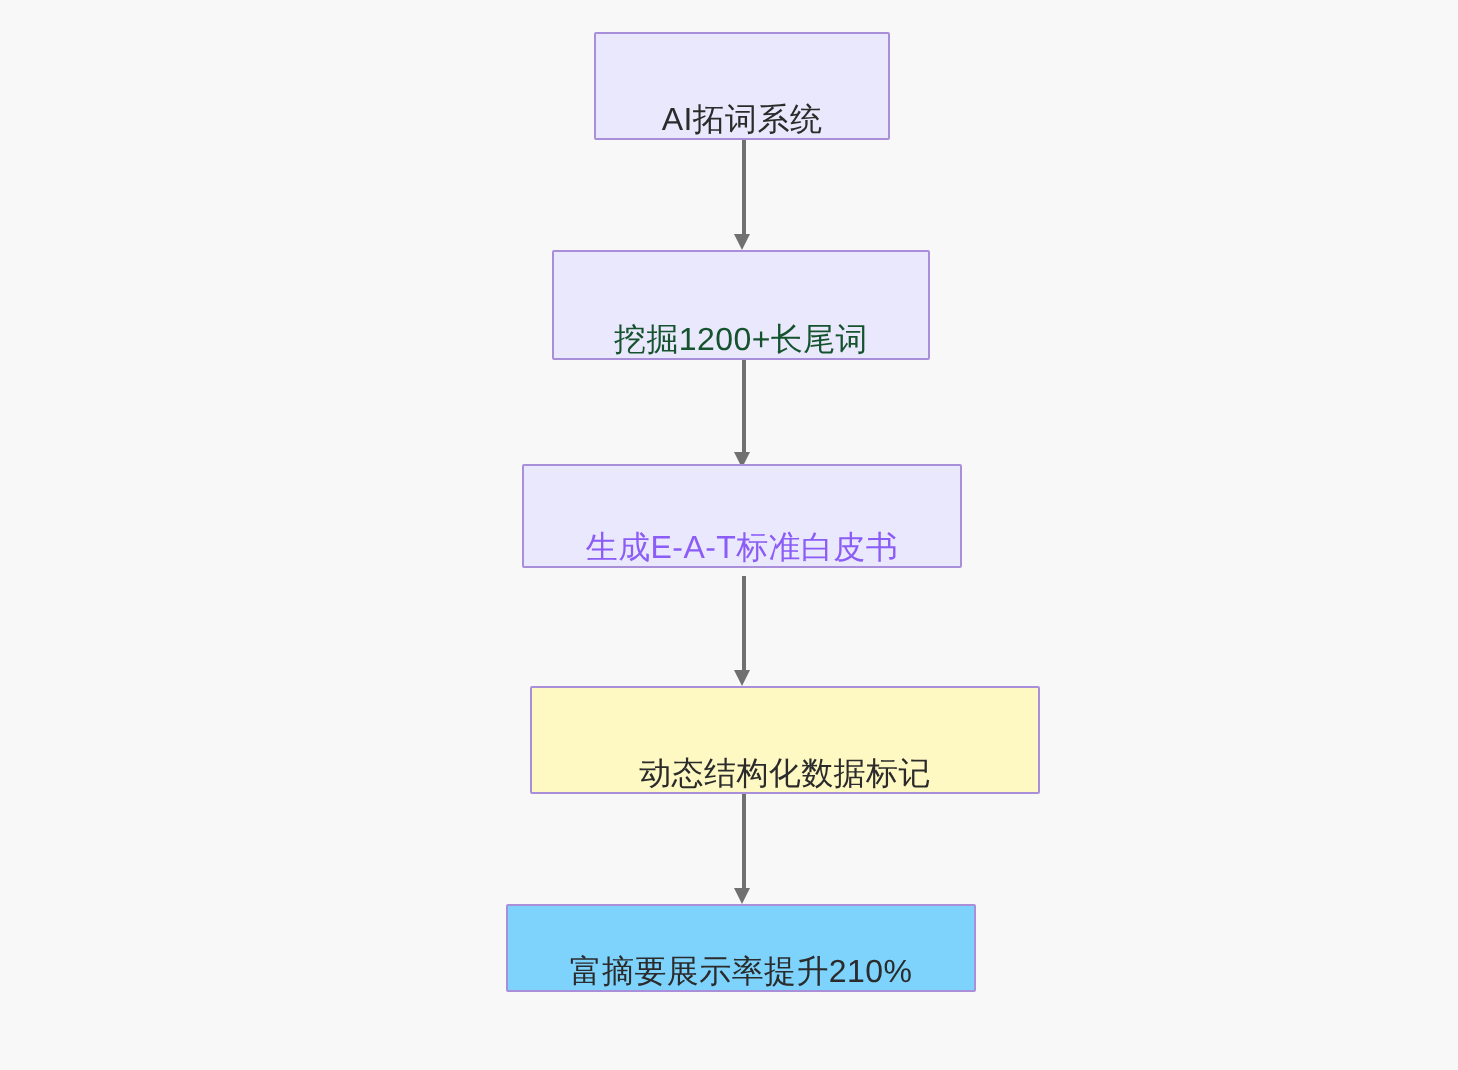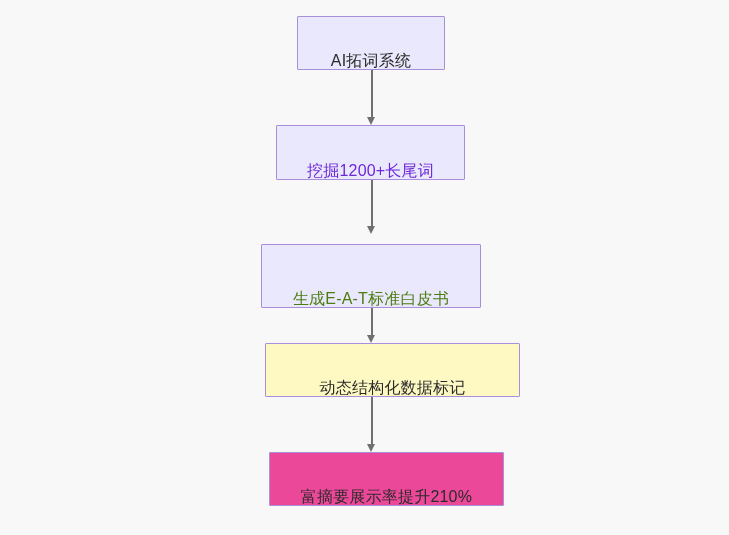--- a/index.html
+++ b/index.html
@@ -76,26 +76,26 @@
     <div class="edge-head" style="top: 47px; border-top-color: rgb(112, 112, 112);"></div>
   </div>
   <div class="edge" style="left: 371px; top: 397px; height: 55px;">
     <div class="edge-line" style="height: 48px; background: rgb(112, 112, 112);"></div>
     <div class="edge-head" style="top: 47px; border-top-color: rgb(112, 112, 112);"></div>
   </div>
 
   <div class="node" style="left: 297px; top: 16px; width: 148px; height: 54px; background: rgb(234, 232, 252); border-color: rgb(169, 143, 217); color: rgb(43, 43, 43);">
     <span class="node-label">AI拓词系统</span>
   </div>
-  <div class="node" style="left: 276px; top: 125px; width: 189px; height: 55px; background: rgb(234, 232, 252); border-color: rgb(169, 143, 217); color: #6d28d9;">
+  <div class="node" style="left: 276px; top: 125px; width: 189px; height: 55px; background: rgb(234, 232, 252); border-color: rgb(169, 143, 217); color: #14532d;">
     <span class="node-label">挖掘1200+长尾词</span>
   </div>
-  <div class="node" style="left: 261px; top: 244px; width: 220px; height: 64px; background: rgb(234, 232, 252); border-color: rgb(169, 143, 217); color: #4d7c0f;">
+  <div class="node" style="left: 261px; top: 232px; width: 220px; height: 52px; background: rgb(234, 232, 252); border-color: rgb(169, 143, 217); color: #8b5cf6;">
     <span class="node-label">生成E-A-T标准白皮书</span>
   </div>
   <div class="node" style="left: 265px; top: 343px; width: 255px; height: 54px; background: #fef9c3; border-color: rgb(169, 143, 217); color: rgb(43, 43, 43);">
     <span class="node-label">动态结构化数据标记</span>
   </div>
-  <div class="node" style="left: 269px; top: 452px; width: 235px; height: 54px; background: #ec4899; border-color: rgb(169, 143, 217); color: rgb(43, 43, 43);">
+  <div class="node" style="left: 253px; top: 452px; width: 235px; height: 44px; background: #7dd3fc; border-color: rgb(169, 143, 217); color: rgb(43, 43, 43);">
     <span class="node-label">富摘要展示率提升210%</span>
   </div>
 
 </div>
 
 </body></html>

